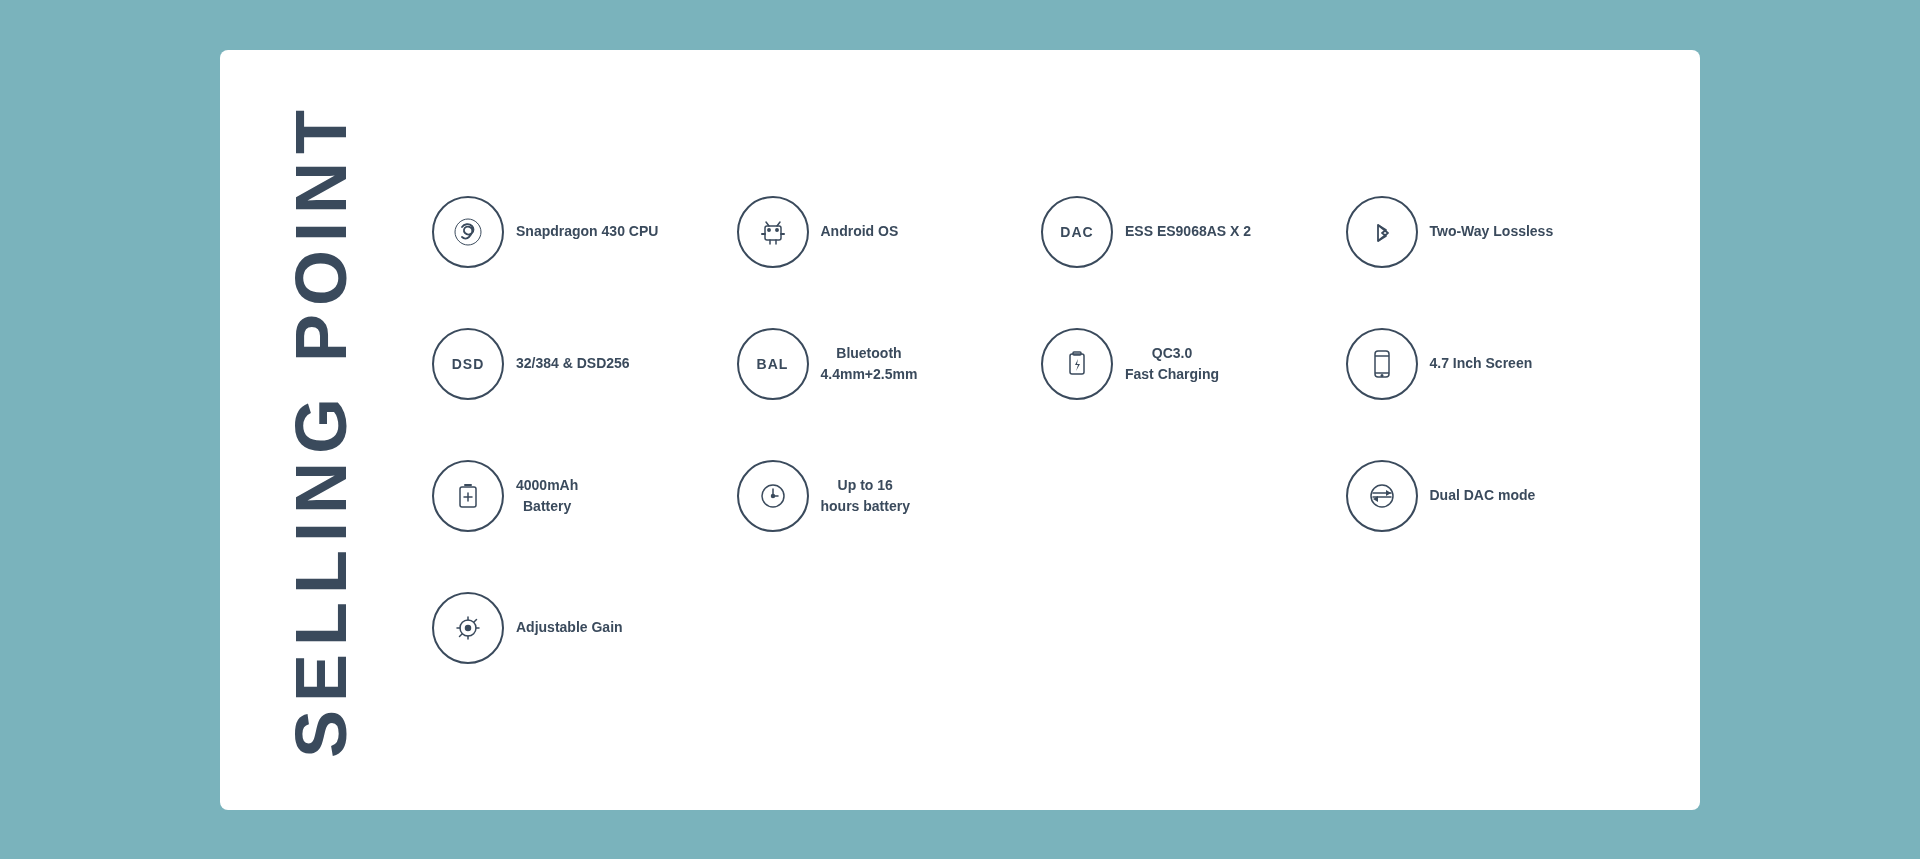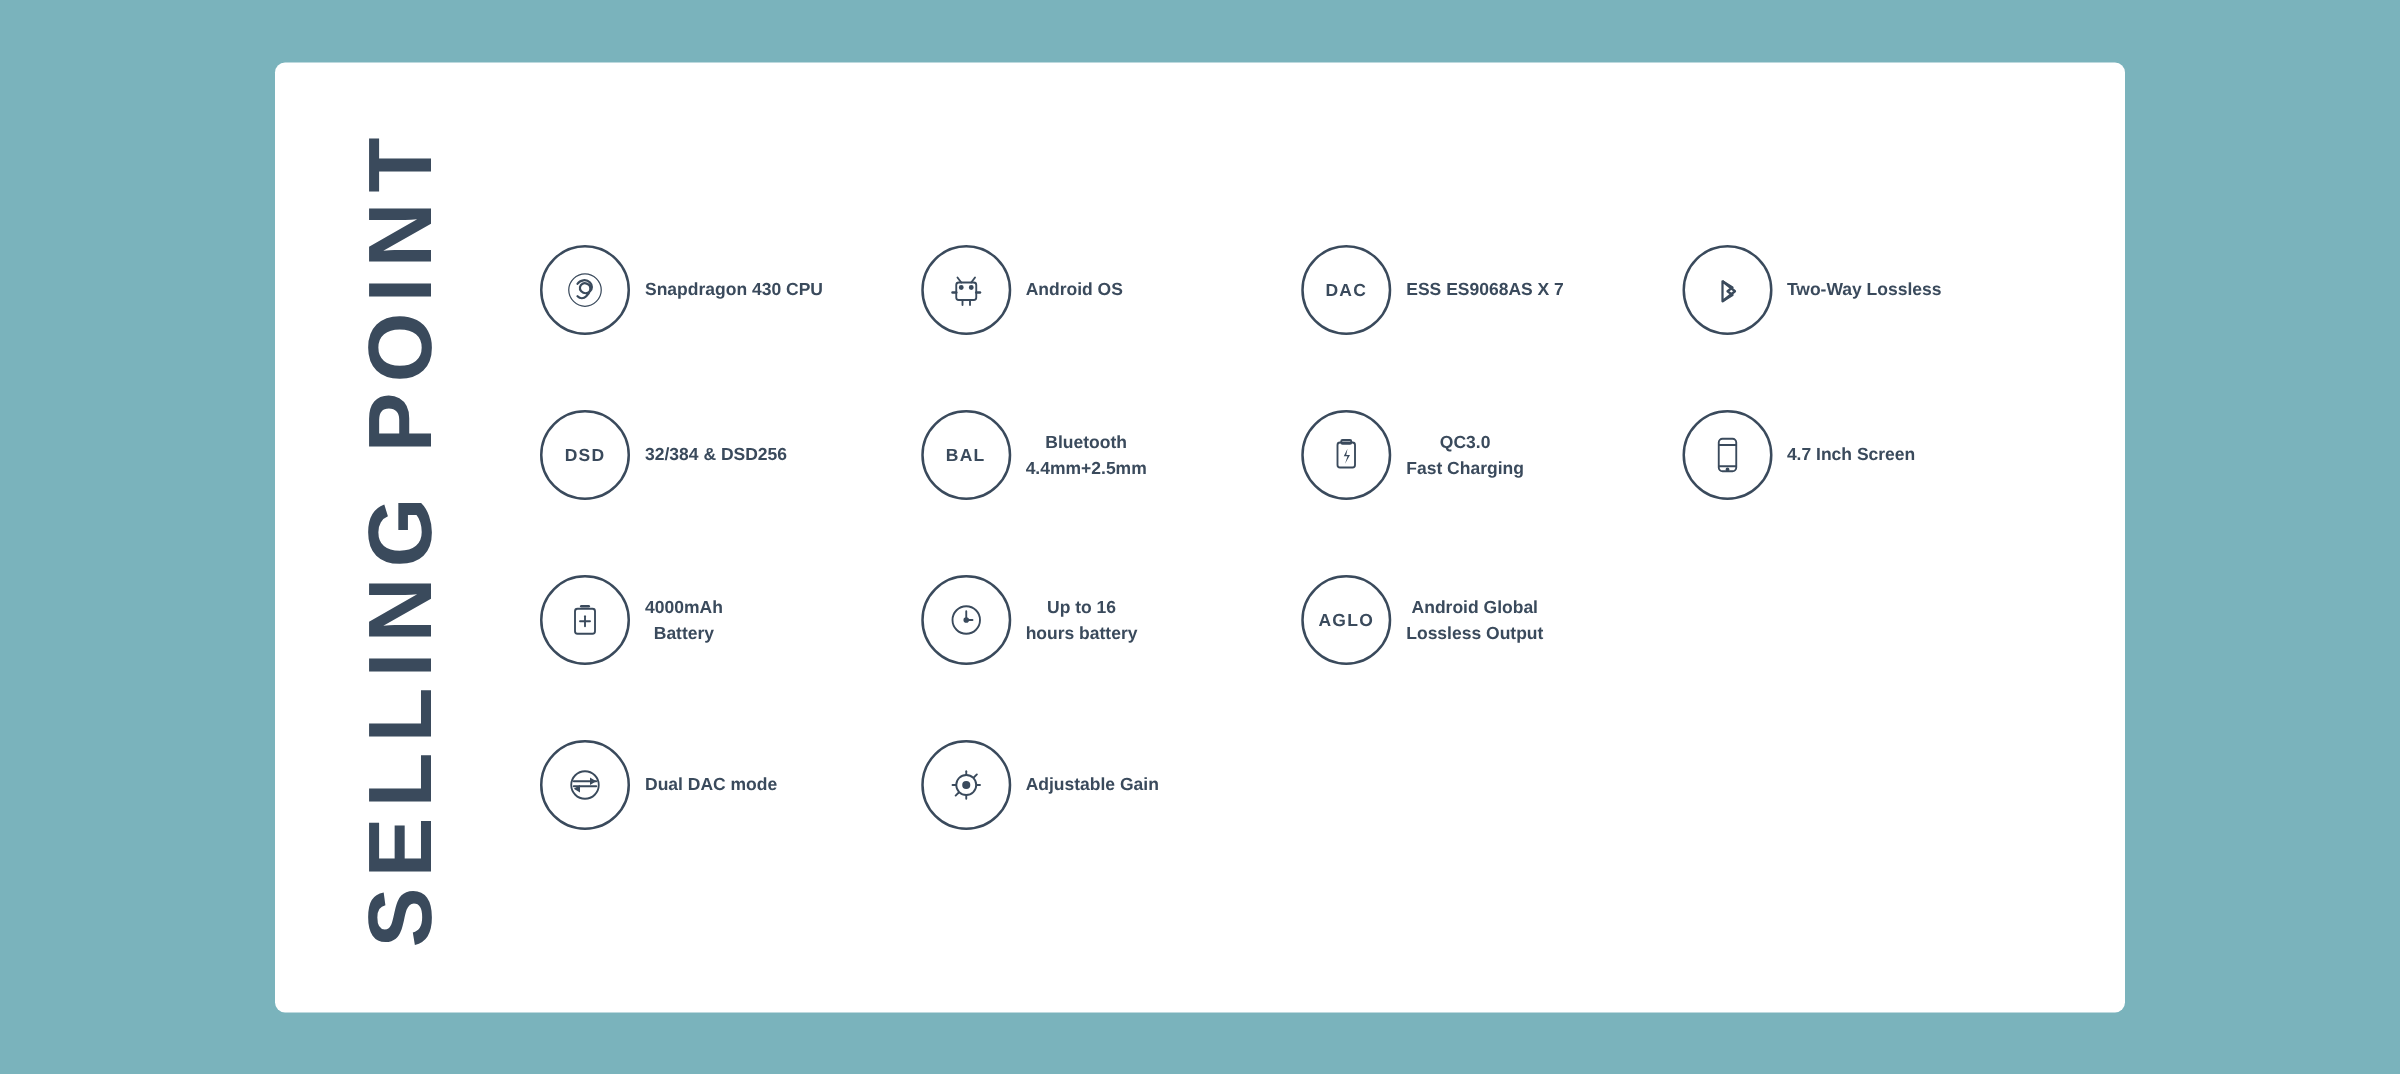--- a/index.html
+++ b/index.html
@@ -128,21 +128,21 @@
         </svg>
       </div>
       <span class="feature-label">Android OS</span>
     </div>
 
 
     <div class="feature-item">
       <div class="icon-circle">
         <span class="text-icon">DAC</span>
       </div>
-      <span class="feature-label">ESS ES9068AS X 7</span>
+      <span class="feature-label">ESS ES9068AS X 2</span>
     </div>
 
     <div class="feature-item">
       <div class="icon-circle">
         <svg viewBox="0 0 42 42" fill="none" stroke="#3a4a5c" stroke-width="1.8">
           <path d="M17 14 L27 22 L17 30 L17 14Z" stroke="#3a4a5c" fill="none" stroke-linejoin="round"></path>
           <line x1="17" y1="22" x2="27" y2="22" stroke="none"></line>
           <path d="M17 14 L25 19 L21 22 L25 25 L17 30" stroke="#3a4a5c" fill="none" stroke-linejoin="round"></path>
         </svg>
       </div>
@@ -206,27 +206,20 @@
         <svg viewBox="0 0 42 42" fill="none" stroke="#3a4a5c" stroke-width="1.5">
           <circle cx="21" cy="21" r="11" stroke="#3a4a5c"></circle>
           <path d="M21 14 L21 21 L26 21" stroke="#3a4a5c" stroke-linecap="round" stroke-linejoin="round"></path>
           <circle cx="21" cy="21" r="1.5" fill="#3a4a5c"></circle>
         </svg>
       </div>
       <span class="feature-label" style="white-space: pre-line;">Up to 16
 hours battery</span>
     </div>
 
-    <div class="feature-item">
-      <div class="icon-circle">
-        <span class="text-icon">AGLO</span>
-      </div>
-      <span class="feature-label" style="white-space: pre-line;">Android Global
-Lossless Output</span>
-    </div>
 
     <div class="feature-item">
     </div>
 
     <div class="feature-item">
       <div class="icon-circle">
         <svg viewBox="0 0 42 42" fill="none" stroke="#3a4a5c" stroke-width="1.5">
           <circle cx="21" cy="21" r="11" stroke="#3a4a5c"></circle>
           <line x1="12" y1="18" x2="30" y2="18" stroke="#3a4a5c" stroke-linecap="round"></line>
           <line x1="12" y1="22" x2="30" y2="22" stroke="#3a4a5c" stroke-linecap="round"></line>

